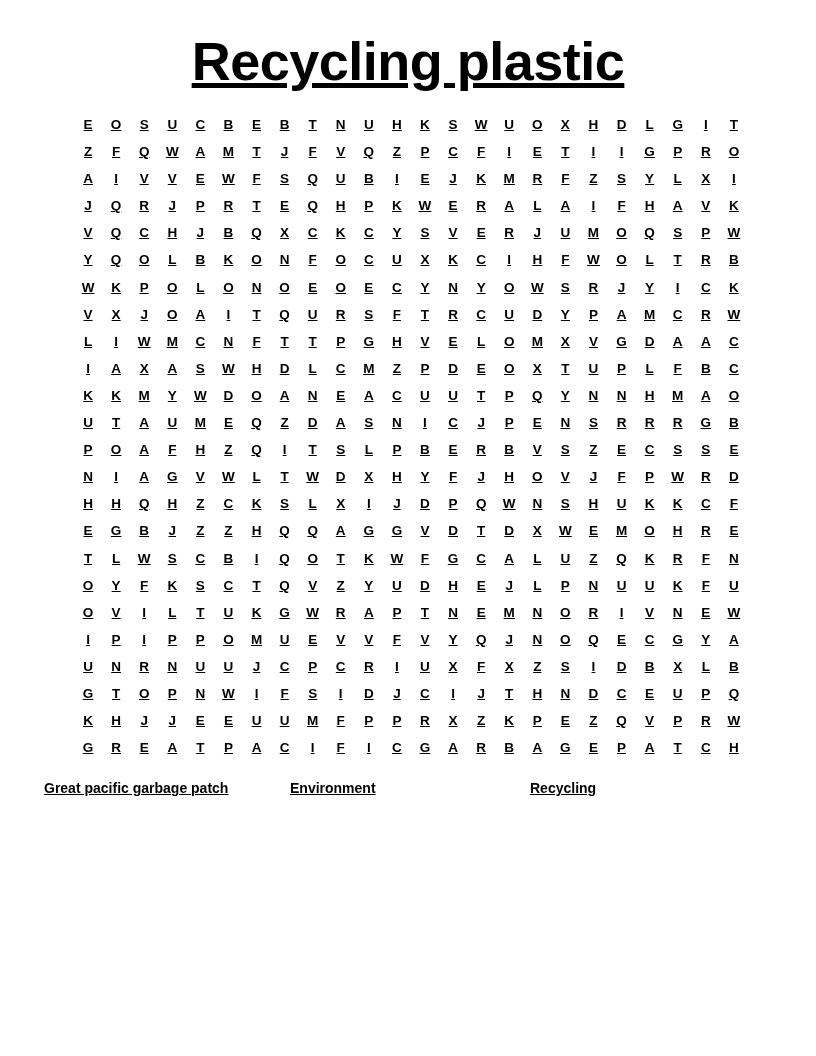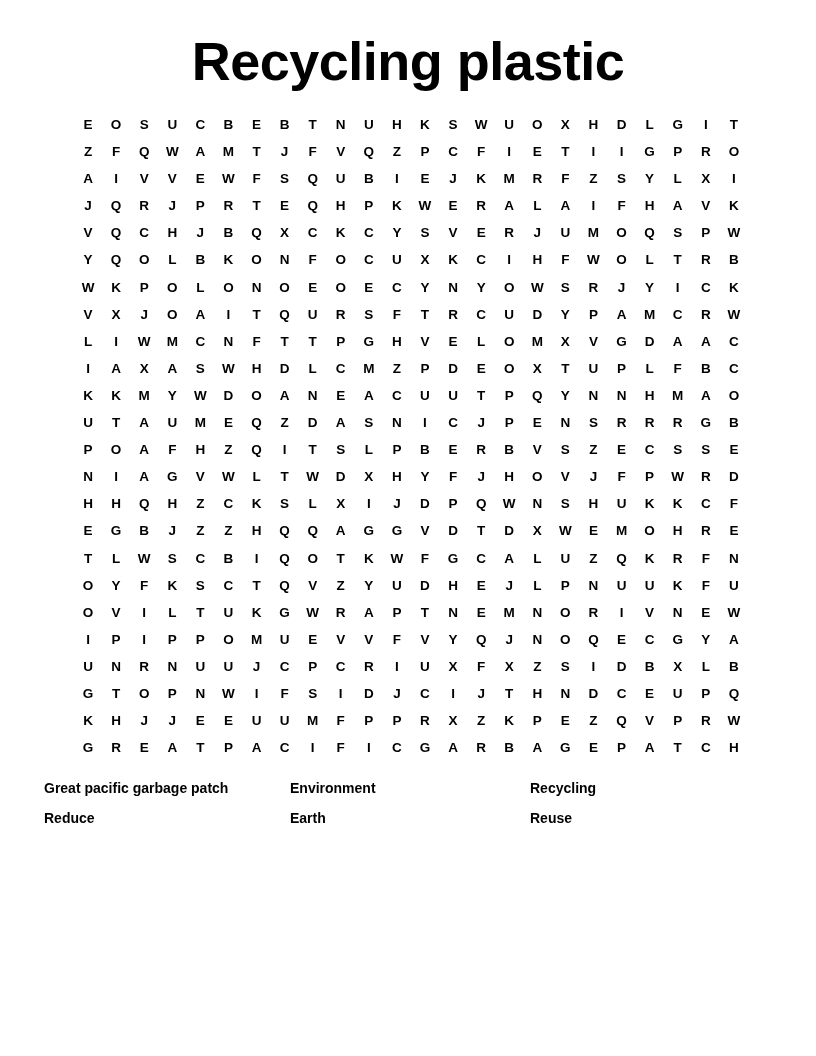--- a/index.html
+++ b/index.html
@@ -14,20 +14,21 @@
     font-family: "Liberation Sans", sans-serif;
     color: #000000;
     overflow: hidden;
     position: relative;
   }
   .page {
     width: 816px;
     height: 1052px;
     box-sizing: border-box;
     position: relative;
+    text-decoration: underline;
   }
   .puzzle-title {
     text-align: center;
     font-family: "Liberation Sans", sans-serif;
     font-weight: bold;
     font-size: 54px;
     line-height: 58px;
     letter-spacing: -0.5px;
     margin: 0;
     padding-top: 32px;
@@ -719,22 +720,17 @@
   </div>
 
   <div class="words-wrap">
     <table class="words">
       <tbody>
           <tr>
             <td class="col1">Great pacific garbage patch</td>
             <td class="col2">Environment</td>
             <td class="col3">Recycling</td>
           </tr>
-          <tr>
-            <td class="col1">Reduce</td>
-            <td class="col2">Earth</td>
-            <td class="col3">Reuse</td>
-          </tr>
         </tbody>
     </table>
   </div>
 
 </div>
 
 </body></html>

